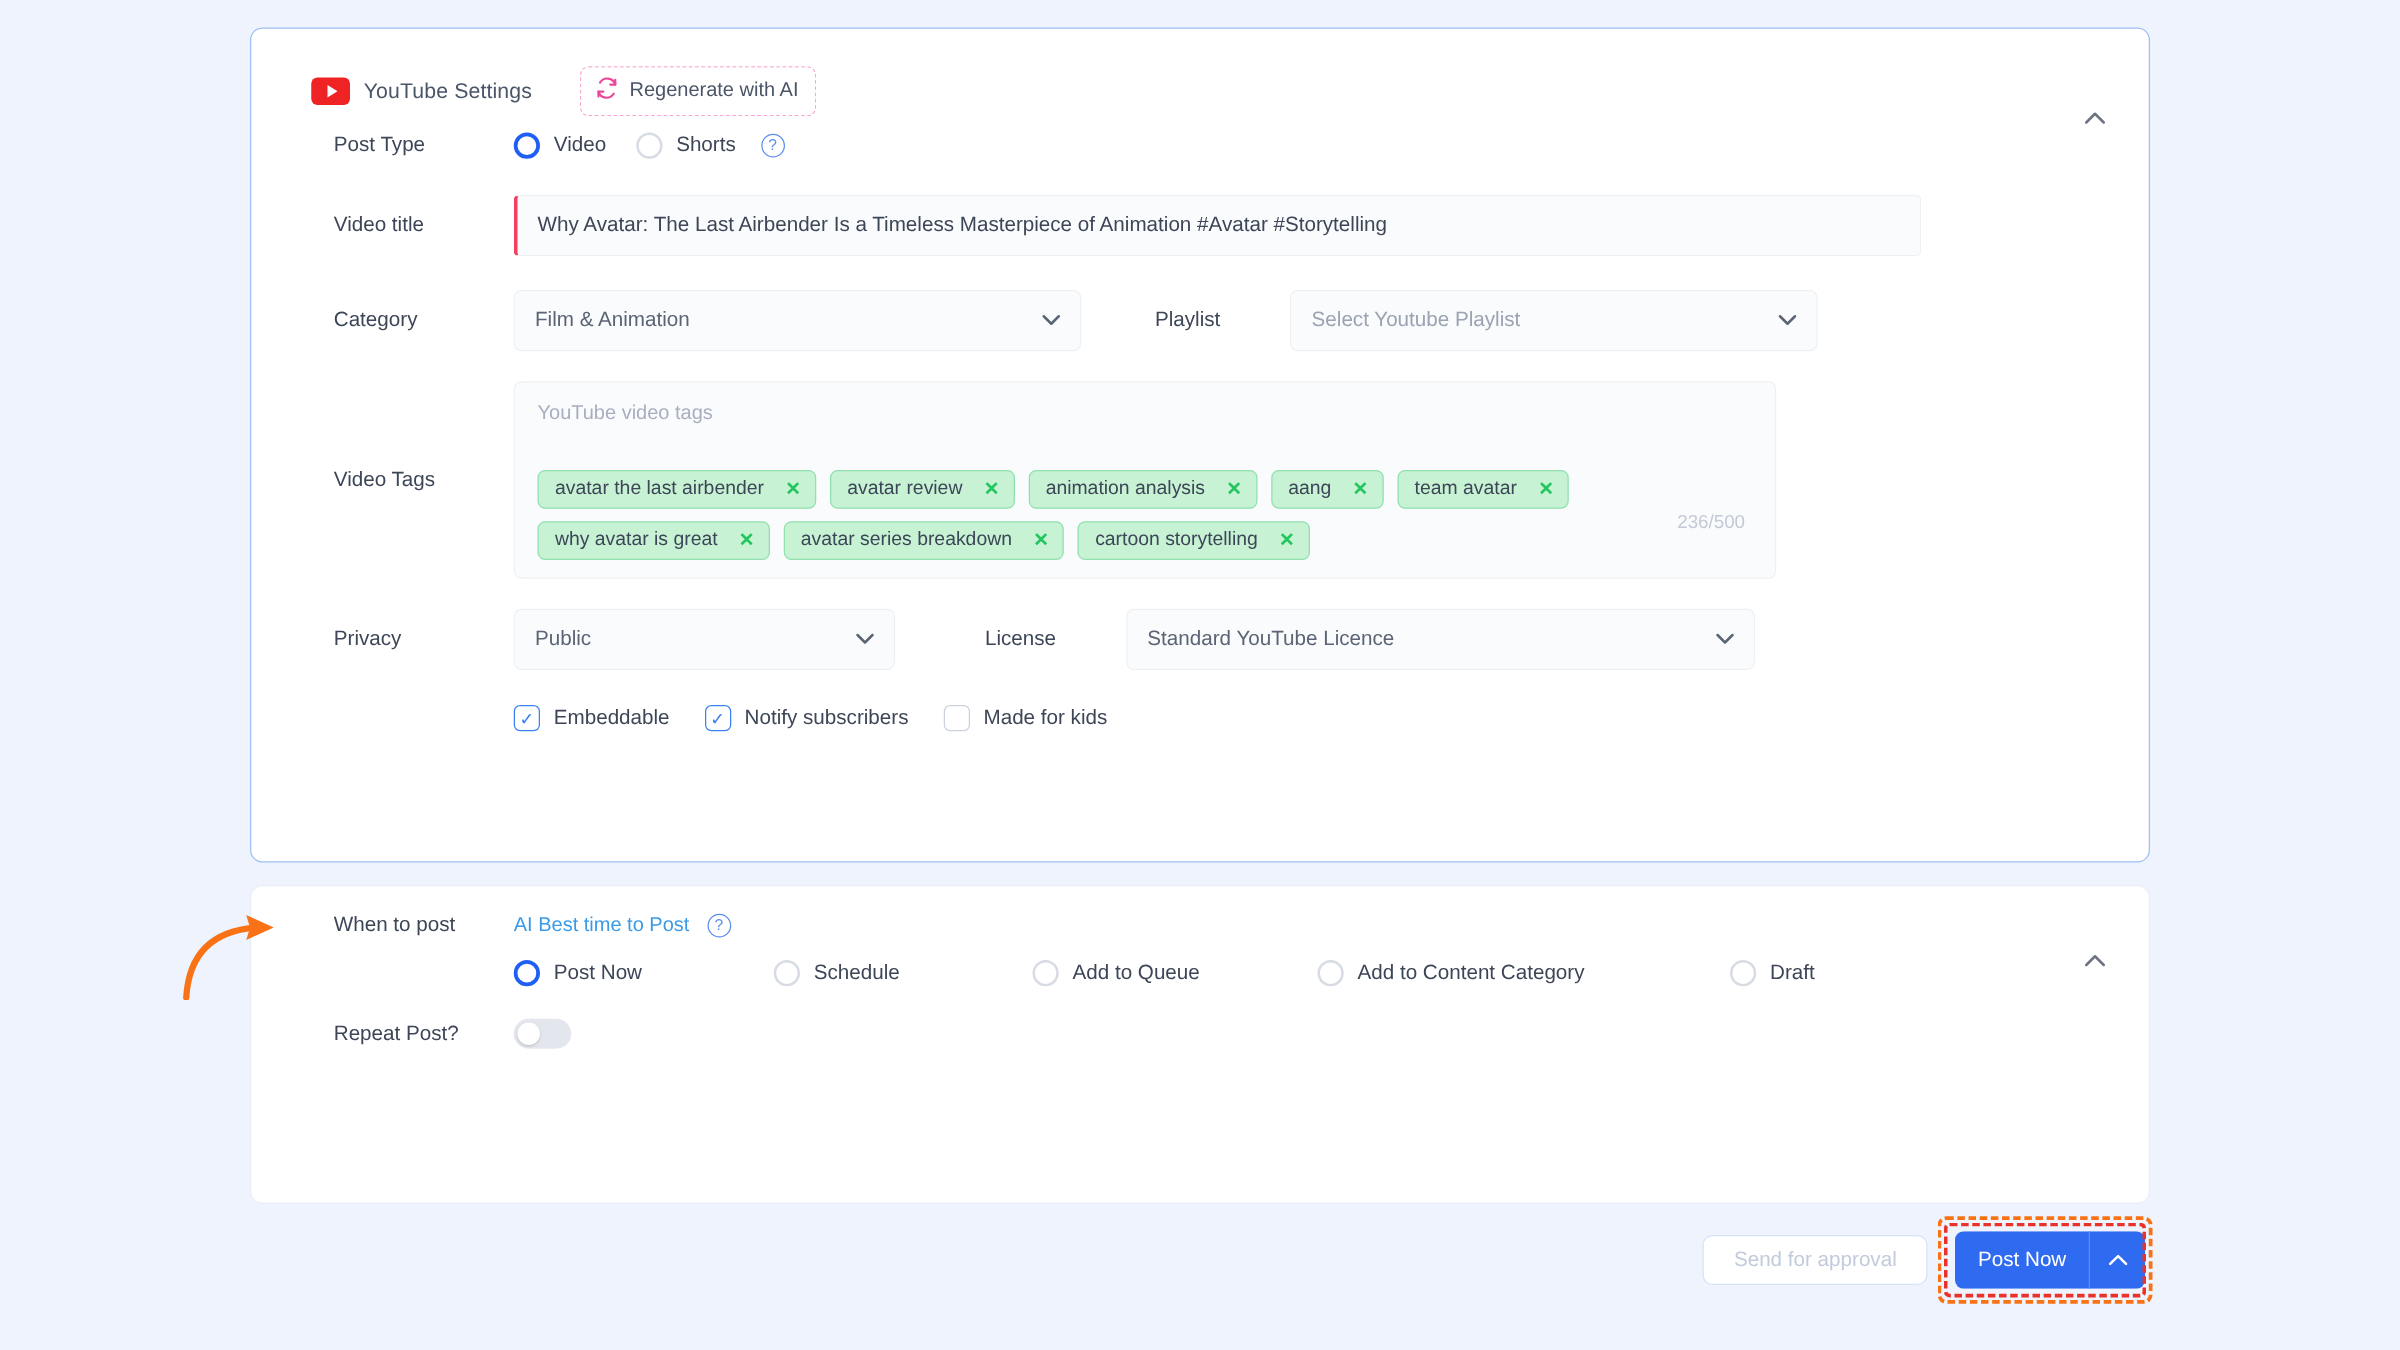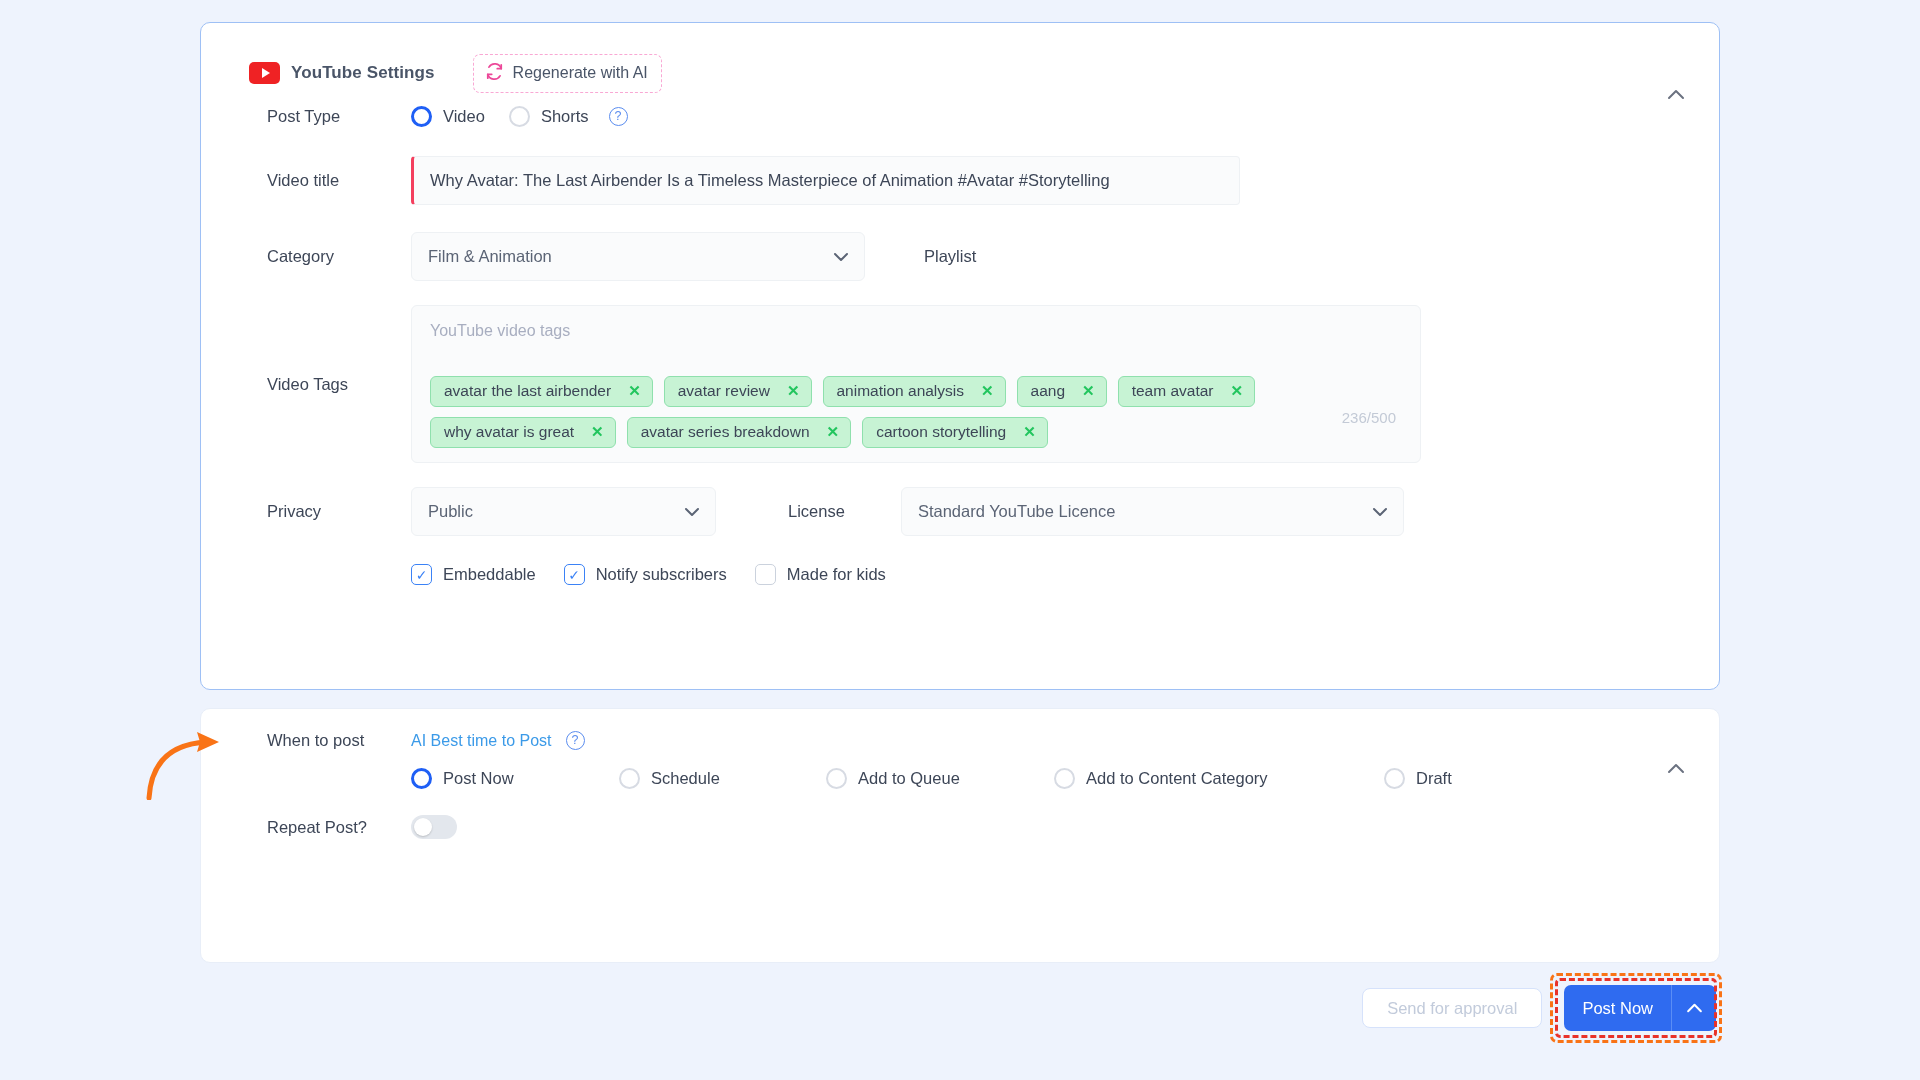--- a/index.html
+++ b/index.html
@@ -41,21 +41,21 @@
   }
   .yt-logo .tri {
     width: 0; height: 0;
     border-left: 8px solid #fff;
     border-top: 5px solid transparent;
     border-bottom: 5px solid transparent;
     margin-left: 2px;
   }
   .head-title {
     margin-left: 11px;
-    font-size: 17px; color: #4a5568; font-weight: 700;
+    font-size: 17px; color: #4a5568; font-weight: 400;
     letter-spacing: .1px;
   }
   .regen-btn {
     margin-left: 38px;
     border: 1.4px dashed #f9a8d4;
     border-radius: 7px;
     padding: 7px 13px 7px 11px;
     display: inline-flex; align-items: center; gap: 9px;
     background: #fff; cursor: pointer;
   }
@@ -92,21 +92,21 @@
 
   .qmark {
     width: 19px; height: 19px; border-radius: 50%;
     border: 1.5px solid #5b8def; color: #5b8def;
     font-size: 12.5px; line-height: 16px; text-align: center;
     display: inline-block; cursor: pointer; font-weight: 500;
   }
 
   
   .title-input {
-    height: 49px; width: 829px;
+    height: 49px; width: 1126px;
     background: #fafbfc; border: 1px solid #eef1f4;
     border-left: 3px solid #f43f5e;
     border-radius: 4px;
     display: flex; align-items: center;
     padding-left: 16px;
     font-size: 16.5px; color: #3d4657;
     cursor: text;
   }
 
   
@@ -259,20 +259,28 @@
       <span class="lab">Category</span>
       <span class="sel" style="width:454px;">
         <span>Film &amp; Animation</span>
         <span class="cv">
           <svg width="16" height="10" viewBox="0 0 16 10" fill="none" stroke="#5b6475" stroke-width="2" stroke-linecap="round" stroke-linejoin="round">
               <polyline points="2,2 8,8 14,2"></polyline>
             </svg>
         </span>
       </span>
       <span class="lab" style="width:auto;flex:0 0 auto;padding-left:59px;padding-right:56px;">Playlist</span>
+      <span class="sel" style="width:422px;">
+        <span class="ph">Select Youtube Playlist</span>
+        <span class="cv">
+          <svg width="16" height="10" viewBox="0 0 16 10" fill="none" stroke="#5b6475" stroke-width="2" stroke-linecap="round" stroke-linejoin="round">
+              <polyline points="2,2 8,8 14,2"></polyline>
+            </svg>
+        </span>
+      </span>
     </div>
 
     <div class="row" style="margin-top:24px;align-items:center;">
       <span class="lab">Video Tags</span>
       <span class="tagbox">
         <div class="tag-ph">YouTube video tags</div>
         <div class="tag-rows">
           <span class="tag">
               <span>avatar the last airbender</span>
               <span class="x">✕</span>

